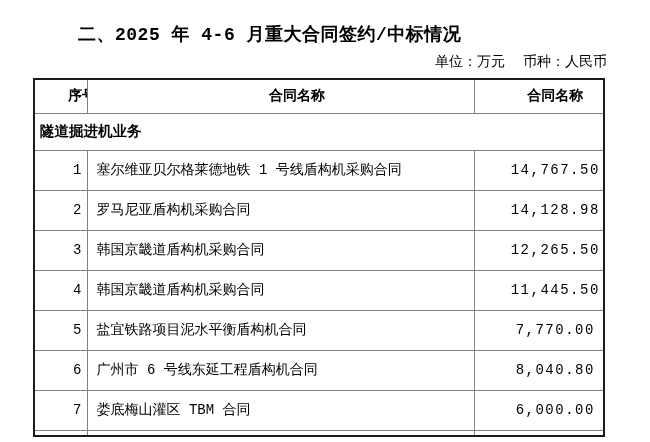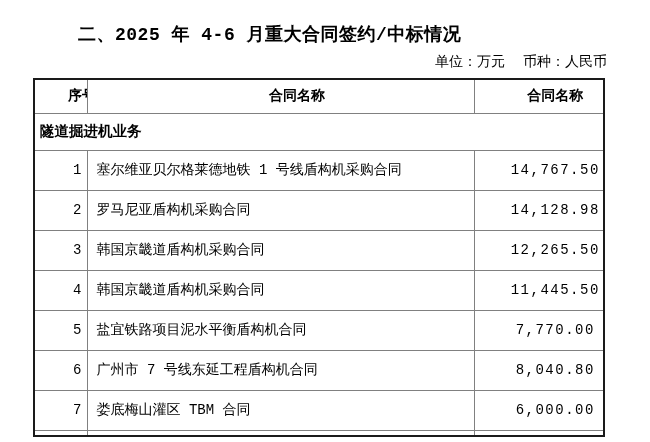--- a/index.html
+++ b/index.html
@@ -119,21 +119,21 @@
           <td class="cell-name">韩国京畿道盾构机采购合同</td>
           <td class="cell-amount">11,445.50</td>
         </tr>
         <tr class="data-row">
           <td class="cell-index">5</td>
           <td class="cell-name">盐宜铁路项目泥水平衡盾构机合同</td>
           <td class="cell-amount">7,770.00</td>
         </tr>
         <tr class="data-row">
           <td class="cell-index">6</td>
-          <td class="cell-name">广州市 7 号线东延工程盾构机合同</td>
+          <td class="cell-name">广州市 6 号线东延工程盾构机合同</td>
           <td class="cell-amount">8,040.80</td>
         </tr>
         <tr class="data-row">
           <td class="cell-index">7</td>
           <td class="cell-name">娄底梅山灌区 TBM 合同</td>
           <td class="cell-amount">6,000.00</td>
         </tr>
         <tr class="partial-row" id="partial-row">
         <td></td>
         <td></td>

